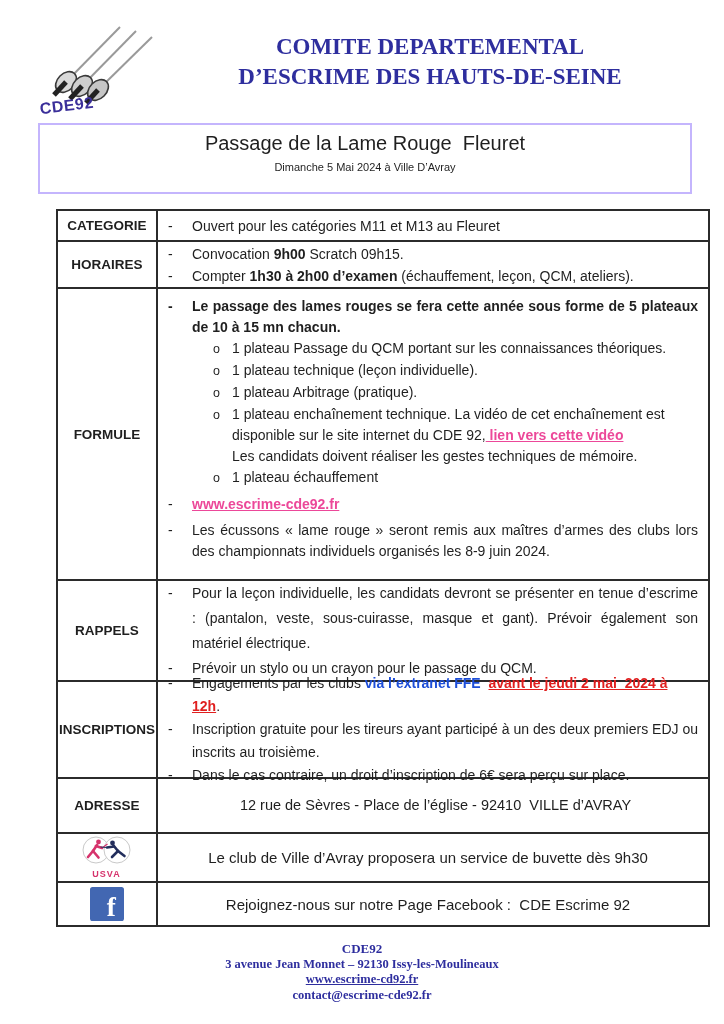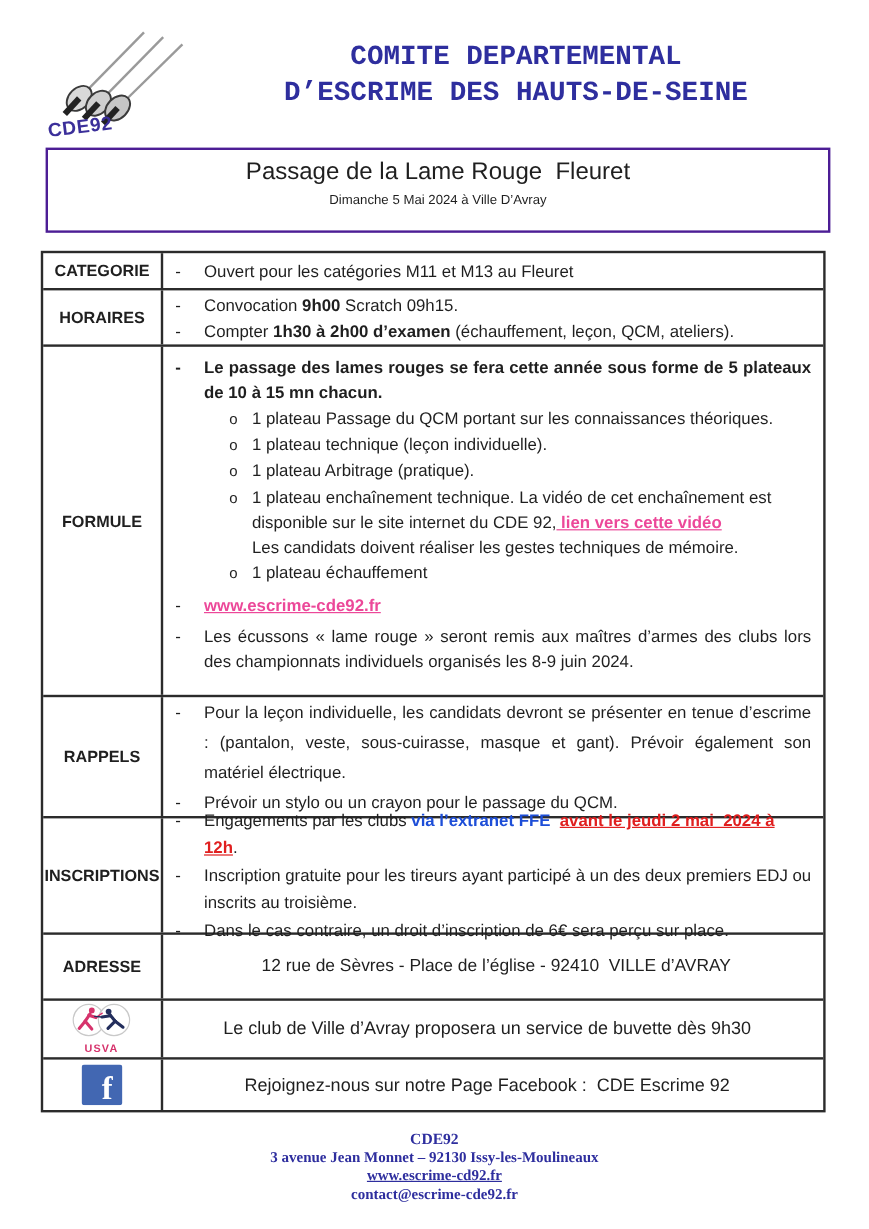--- a/index.html
+++ b/index.html
@@ -11,39 +11,39 @@
     font-family: "Liberation Sans", "DejaVu Sans", sans-serif;
     color: #1f1f1f;
     overflow: hidden;
   }
 
   
   .logo-cde92 { position: absolute; left: 36px; top: 22px; }
   .header-title {
     position: absolute; left: 160px; top: 32px; width: 540px;
     text-align: center;
-    font-family: Liberation Mono, monospace;
+    font-family: Liberation Serif, serif;
     font-weight: bold;
     font-size: 23px;
     line-height: 30px;
     color: #2e2e9e;
   }
 
   
   .title-box {
     position: absolute; left: 38px; top: 123px; width: 654px; height: 71px;
-    border: 2px solid #4c1d95; box-sizing: border-box;
+    border: 2px solid #c4b5fd; box-sizing: border-box;
     text-align: center;
   }
   .title-box .line1 { font-size: 20px; margin-top: 7px; }
   .title-box .line2 { font-size: 11px; margin-top: 6px; }
 
   
   .info-table {
-    position: absolute; left: 34px; top: 209px; width: 654px;
+    position: absolute; left: 56px; top: 209px; width: 654px;
     border: 2px solid #2b2b2b; box-sizing: border-box;
   }
   .row { display: flex; border-bottom: 2px solid #2b2b2b; box-sizing: border-box; }
   .row:last-child { border-bottom: none; }
   .cell-label {
     flex: 0 0 100px; box-sizing: border-box;
     border-right: 2px solid #2b2b2b;
     display: flex; align-items: center; justify-content: center;
     font-weight: bold; font-size: 13.5px;
     text-align: center;

